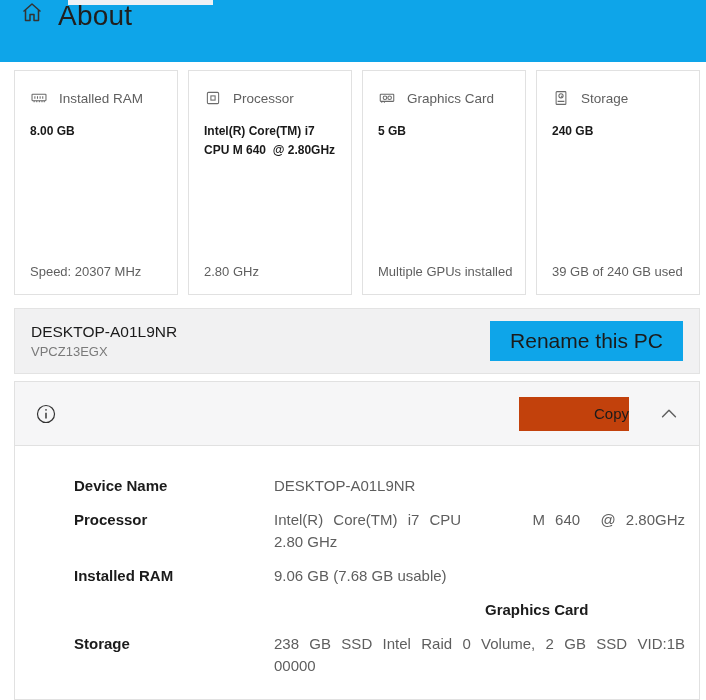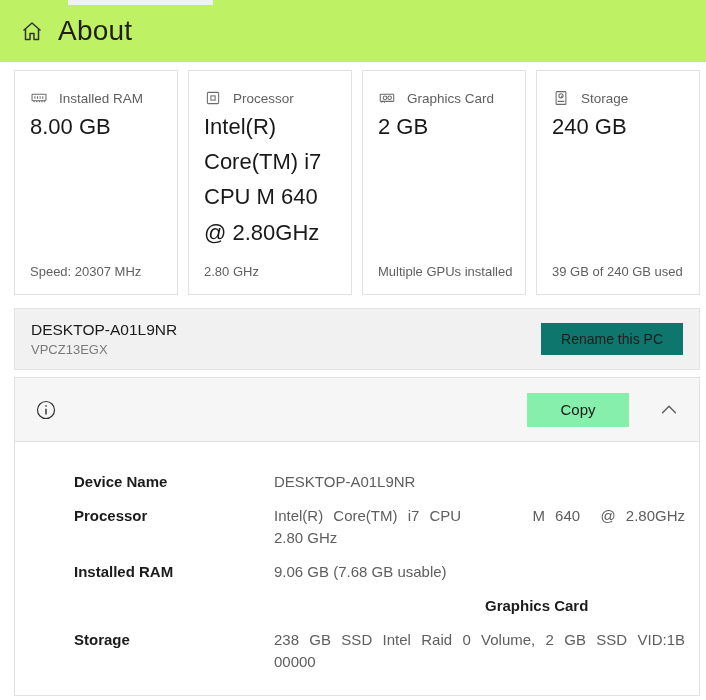--- a/index.html
+++ b/index.html
@@ -6,23 +6,22 @@
   html, body {
     width: 706px; height: 700px; overflow: hidden;
     background: #ffffff;
     font-family: "Liberation Sans", "DejaVu Sans", sans-serif;
     color: #1b1b1b;
   }
   
   .header-band {
     position: relative;
     height: 62px;
-    background: #bef264;
-    display: flex;
-    align-items: center;
+    background: #0ea5e9;
+    display: flex;
     padding-left: 20px;
   }
   .header-strip {
     position: absolute; top: 0; left: 68px; width: 145px; height: 5px;
     background: #eef1f5;
   }
   .home-icon-wrap {
     width: 24px; height: 24px; color: #333333;
     display: flex; align-items: center; justify-content: center;
     cursor: pointer;
@@ -48,23 +47,23 @@
     border: 1px solid #e1e1e1;
     padding: 18px 14px 14px 15px;
   }
   .card-head {
     display: flex; align-items: center; gap: 11px;
     color: #5f5f5f;
   }
   .card-head .icon { width: 18px; height: 18px; color: #6a6a6a; flex: 0 0 auto; }
   .card-label { font-size: 13.5px; color: #5f5f5f; }
   .card-value {
-    margin-top: 2px;
-    font-size: 22px;
-    font-weight: 400;
+    margin-top: 15px;
+    font-size: 12px;
+    font-weight: 700;
     color: #191919;
     line-height: 1.6;
     white-space: pre-wrap;
   }
   .card-footer {
     position: absolute;
     left: 15px; right: 12px; bottom: 13px;
     font-size: 13px;
     color: #5f5f5f;
     line-height: 1.4;
@@ -76,24 +75,24 @@
     background: #f1f1f2;
     border: 1px solid #e3e3e3;
     padding: 12px 16px 12px 16px;
     display: flex;
     align-items: center;
     justify-content: space-between;
   }
   .pc-name { font-size: 15.5px; color: #1b1b1b; }
   .pc-model { font-size: 13px; color: #7a7a7a; margin-top: 3px; }
   .gray-button {
-    background: #0f766e;
+    background: #0ea5e9;
     border: none;
     font-family: inherit;
-    font-size: 14px;
+    font-size: 21px;
     color: #1b1b1b;
     padding: 8px 20px;
     cursor: pointer;
   }
   
   .spec-panel {
     margin: 7px 6px 0 14px;
     border: 1px solid #e1e1e1;
     background: #ffffff;
   }
@@ -102,28 +101,29 @@
     border-bottom: 1px solid #e1e1e1;
     height: 64px;
     display: flex;
     align-items: center;
     padding: 0 16px 0 20px;
   }
   .info-icon-wrap { width: 22px; height: 22px; color: #333333; flex: 0 0 auto; }
   .spec-title { font-size: 15px; color: #1b1b1b; margin-left: 18px; }
   .spec-header .spacer { flex: 1; }
   .copy-button {
-    background: #86efac;
+    background: #c2410c;
     border: none;
     font-family: inherit;
     font-size: 15px;
     color: #1b1b1b;
-    width: 102px;
+    width: 110px;
     height: 34px;
     cursor: pointer;
+    text-align: right;
   }
   .chevron-wrap {
     width: 24px; height: 24px; color: #5f5f5f;
     margin-left: 28px; margin-right: 2px;
     display: flex; align-items: center; justify-content: center;
     cursor: pointer;
   }
   .spec-body { padding: 29px 14px 10px 59px; }
   .spec-row { display: flex; margin-bottom: 12px; justify-content: flex-end; }
   .spec-label {
@@ -189,21 +189,21 @@
       <span class="icon">
         <svg viewBox="0 0 24 24" width="18" height="18" fill="none" stroke="currentColor" stroke-width="1.4">
           <rect x="3" y="7" width="18" height="9.5" rx="0.8"></rect>
           <circle cx="9.3" cy="11.7" r="2.4"></circle>
           <circle cx="15.5" cy="11.7" r="2.4"></circle>
           <path d="M5 16.5 v1.8 M8.5 16.5 v1.8"></path>
         </svg>
       </span>
       <span class="card-label">Graphics Card</span>
     </div>
-    <div class="card-value">2 GB</div>
+    <div class="card-value">5 GB</div>
     <div class="card-footer">Multiple GPUs installed</div>
   </div>
 
   <div class="card">
     <div class="card-head">
       <span class="icon">
         <svg viewBox="0 0 24 24" width="18" height="18" fill="none" stroke="currentColor" stroke-width="1.4">
           <rect x="5.5" y="3.5" width="13" height="17" rx="1"></rect>
           <circle cx="12" cy="9" r="2.8"></circle>
           <path d="M12 9 l2 2 M7.5 16.5 h9"></path>

